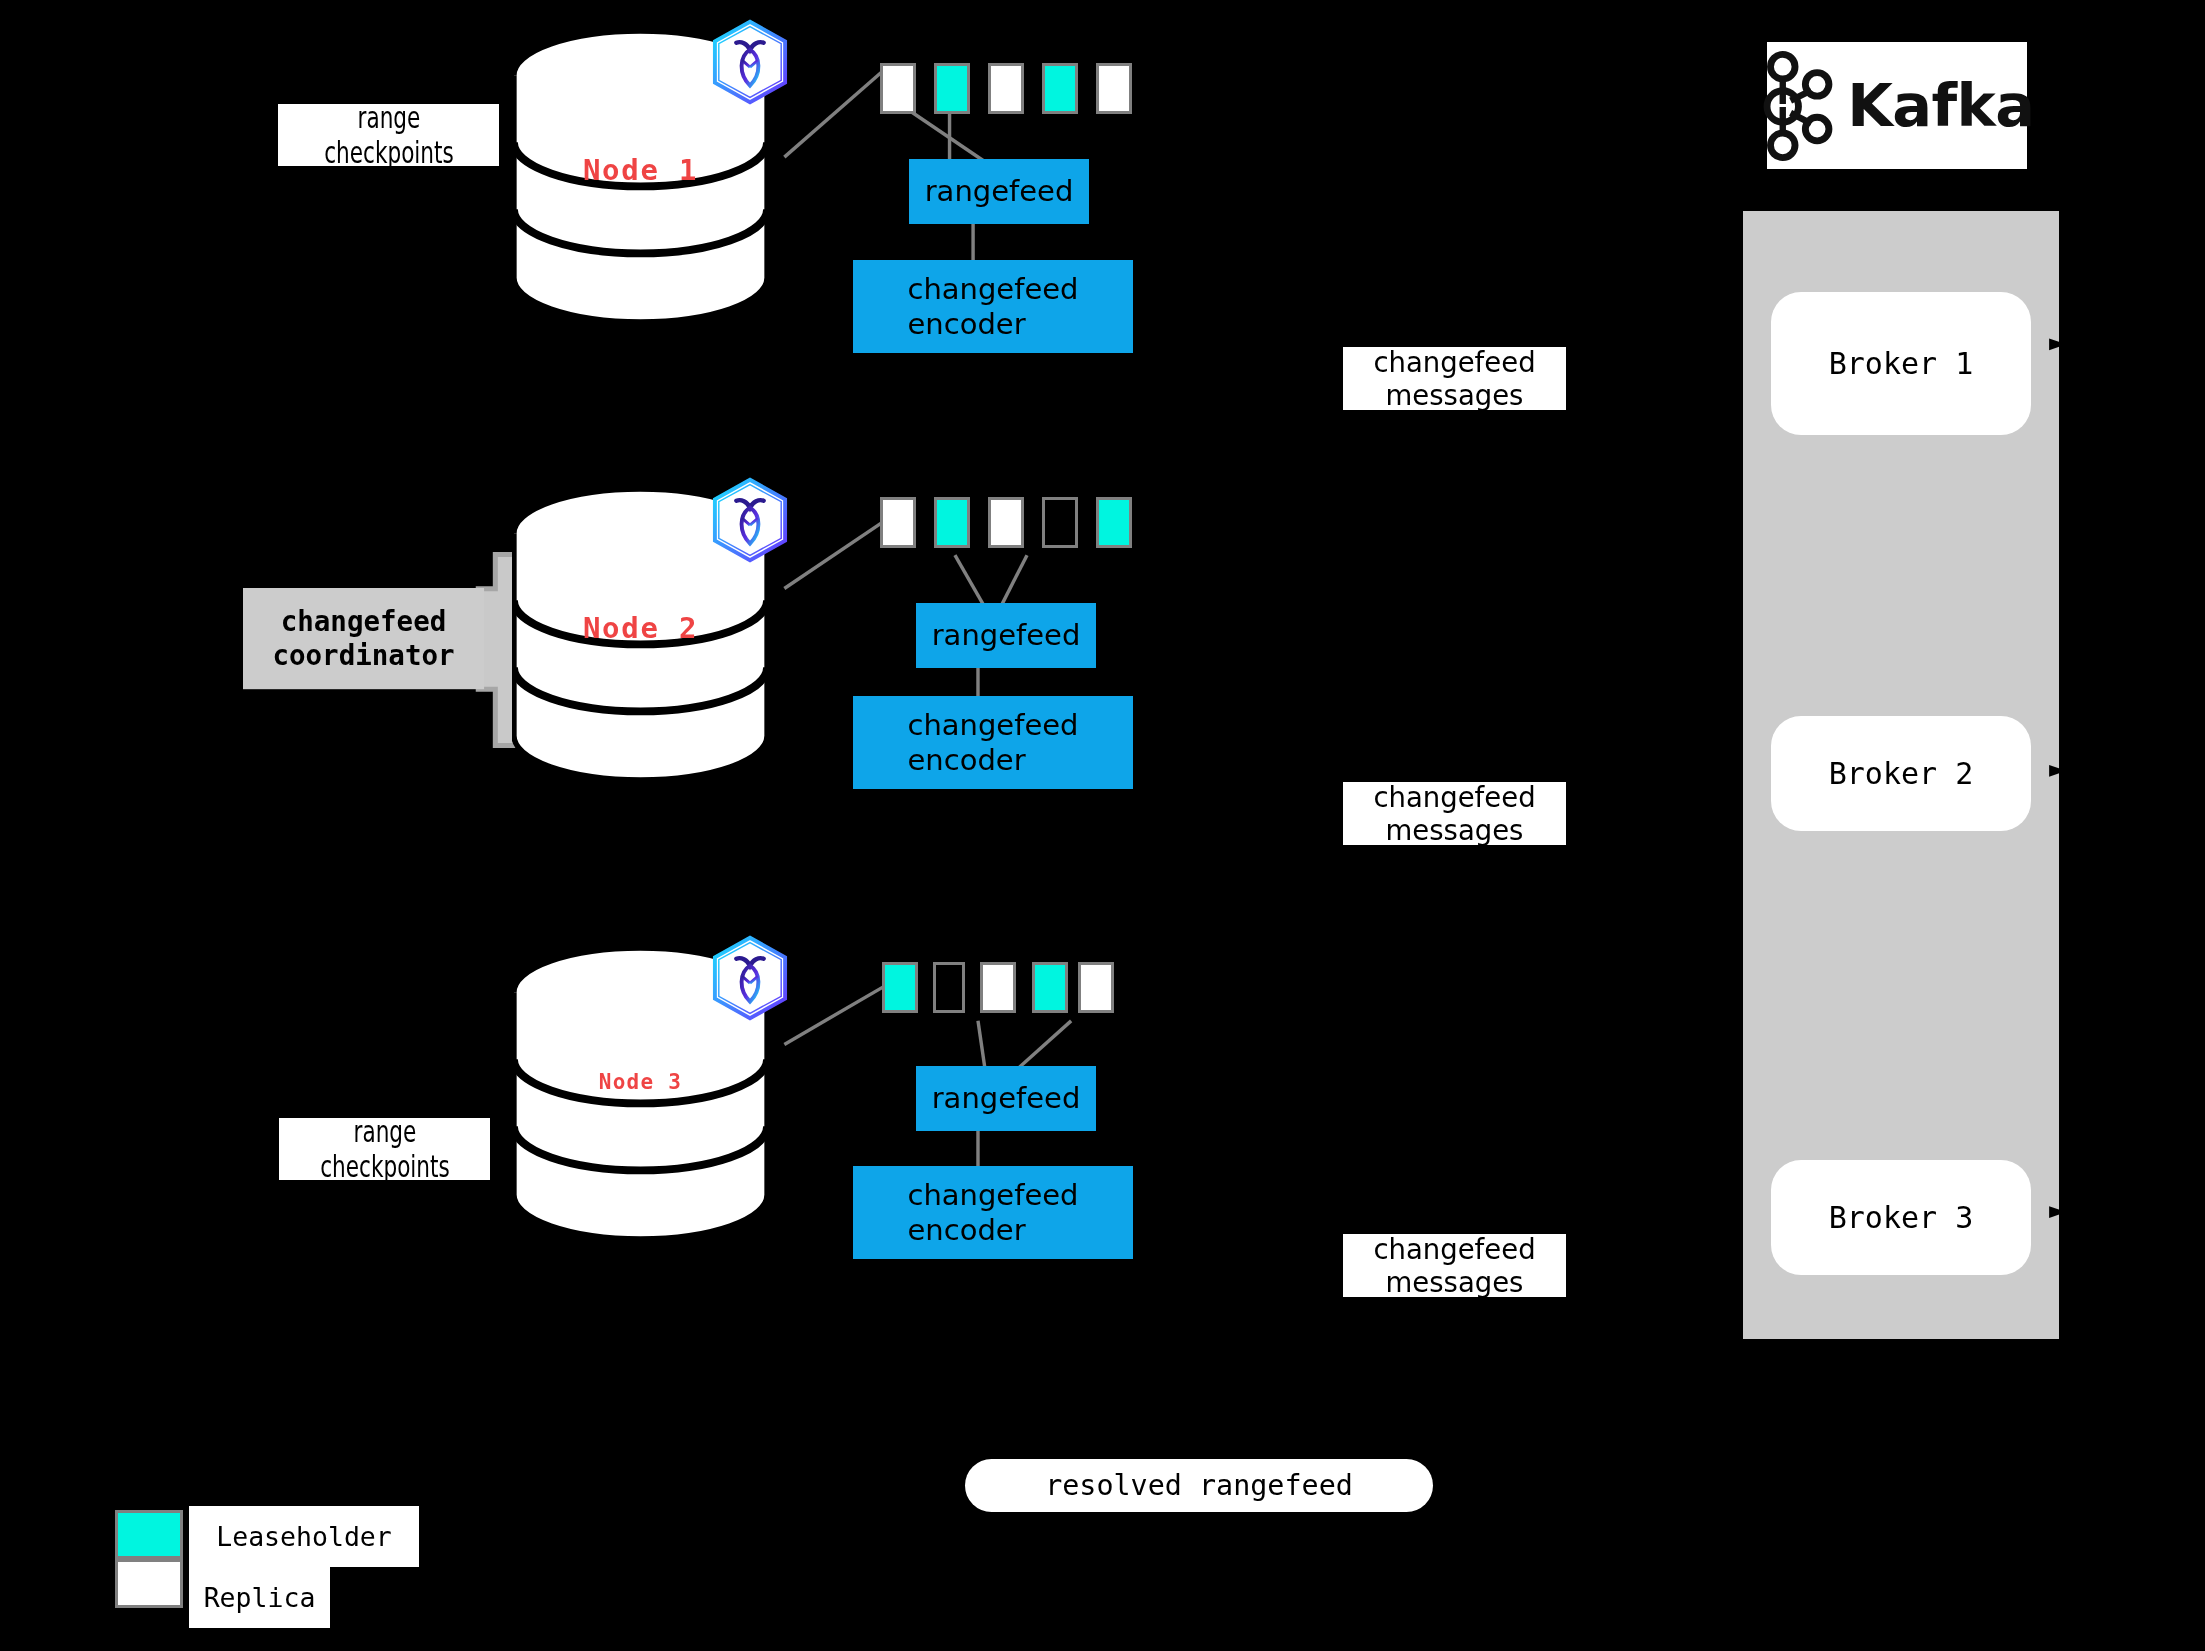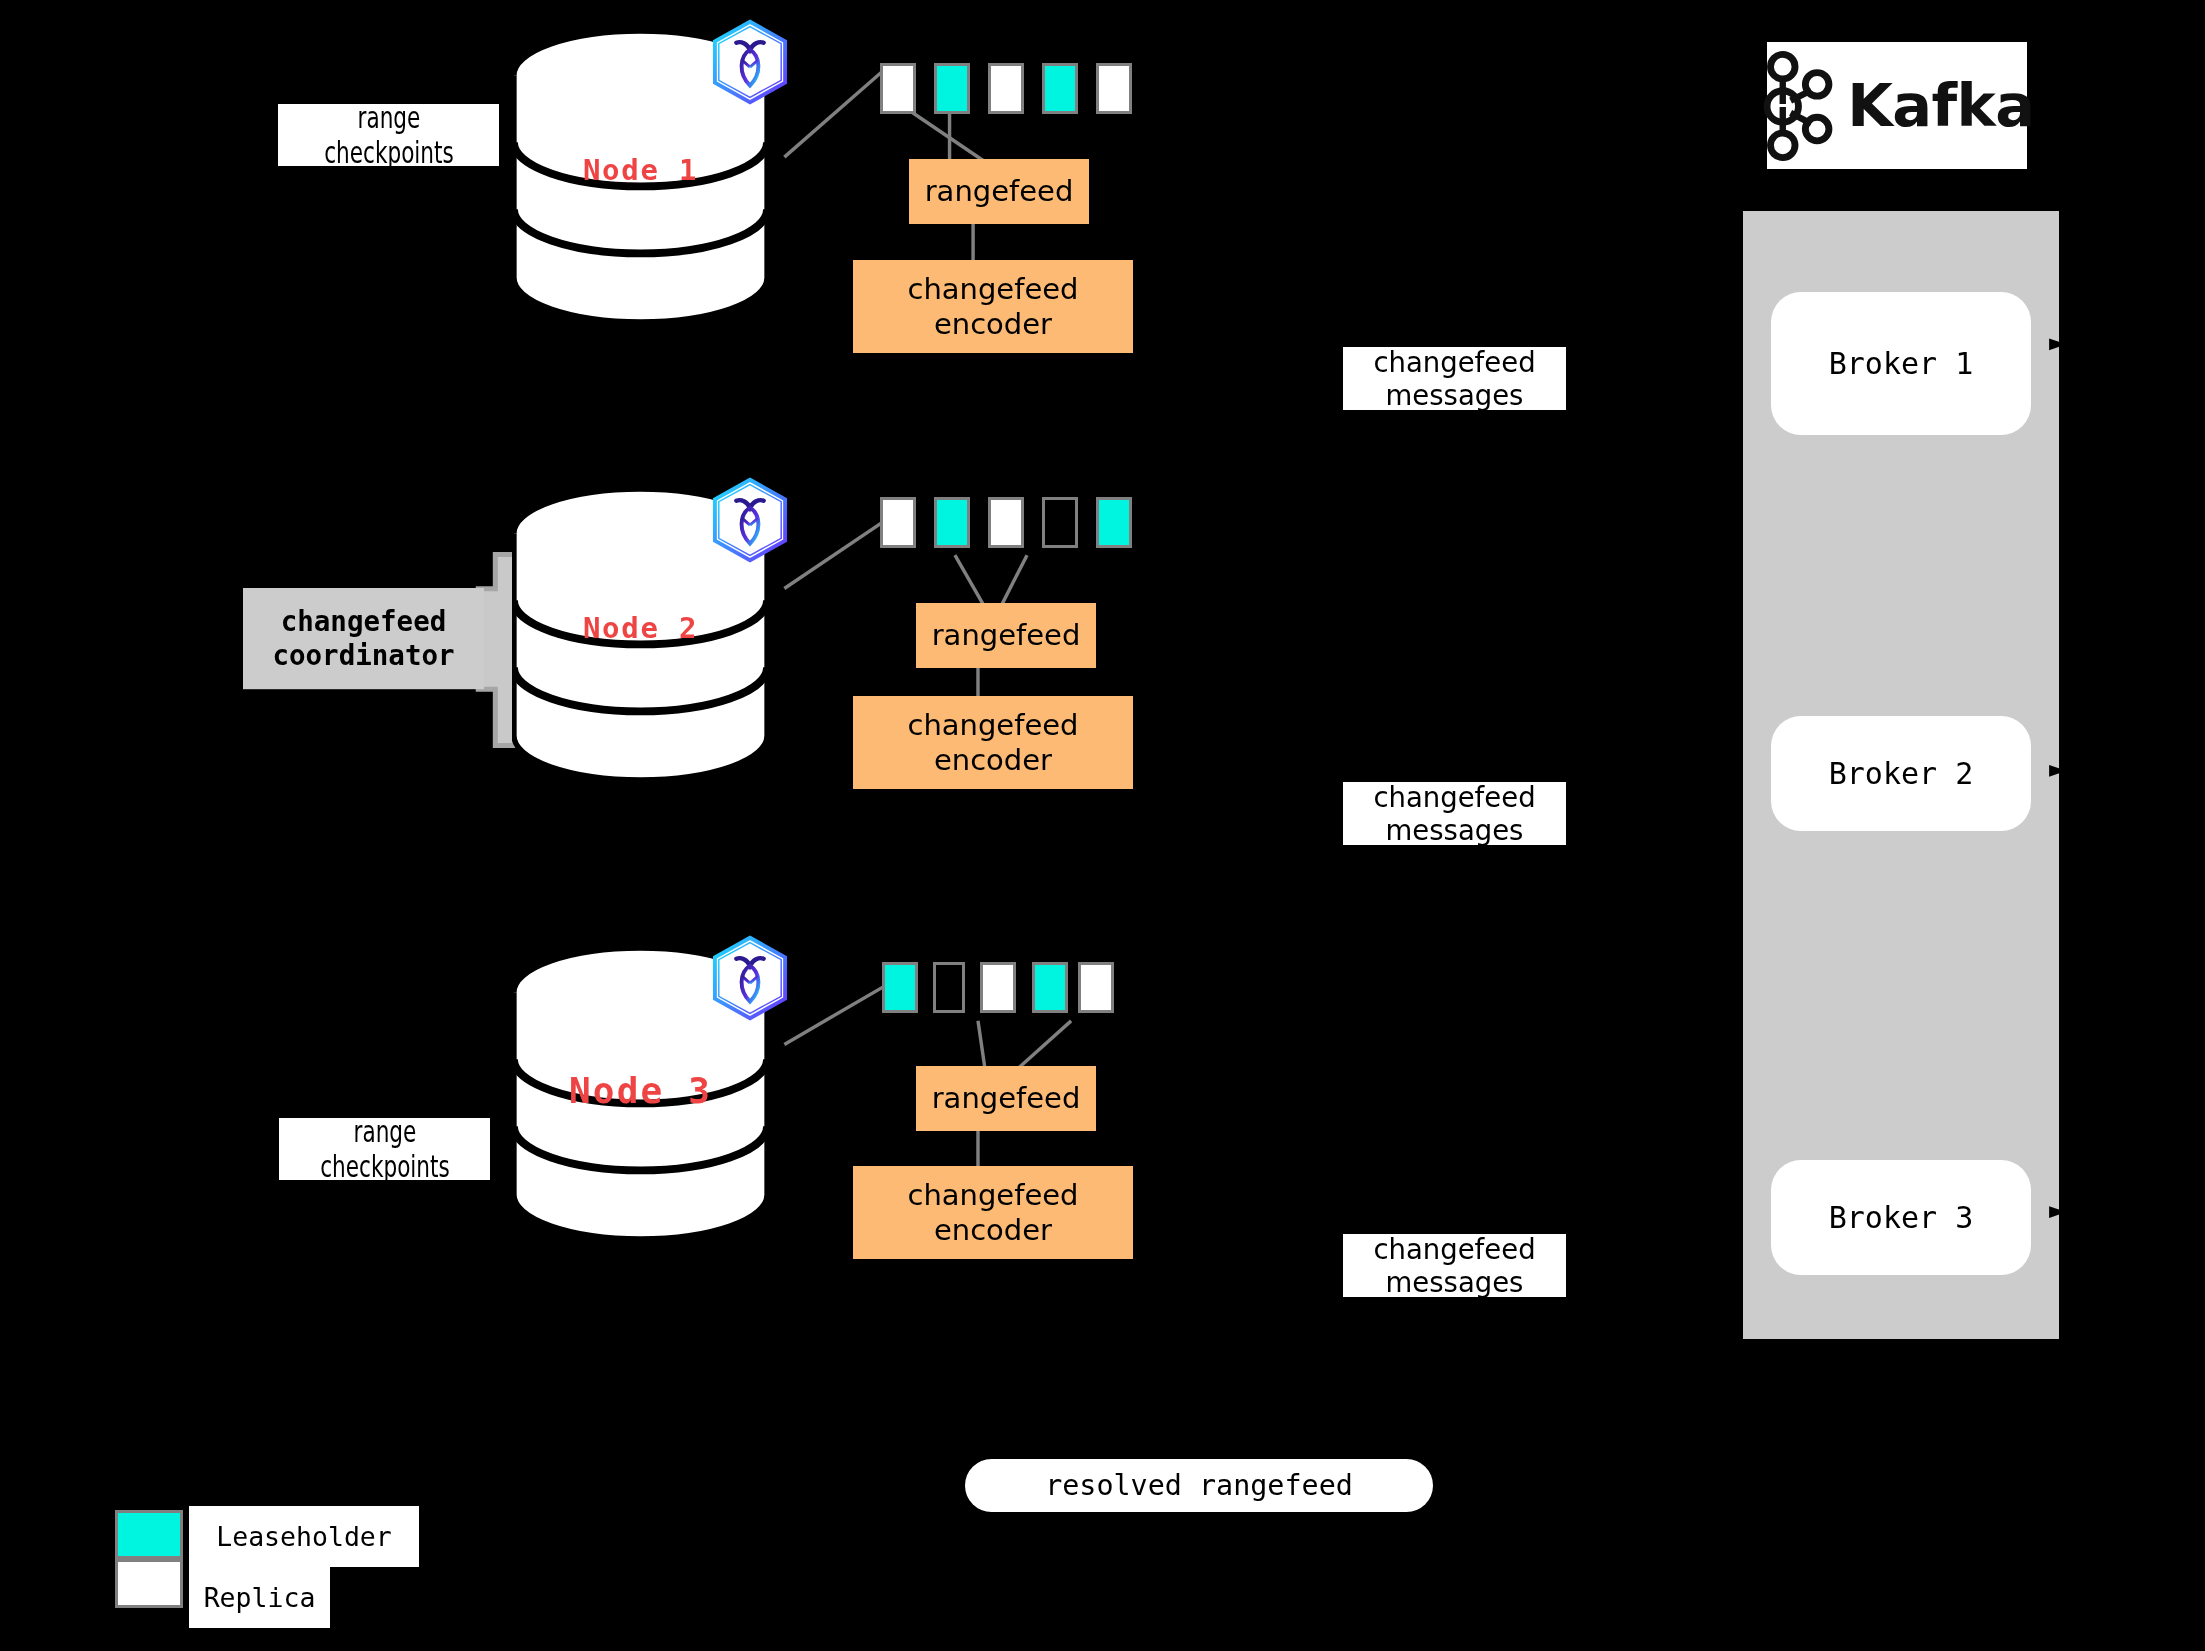--- a/index.html
+++ b/index.html
@@ -33,26 +33,26 @@
   .whitechip span { display: block; white-space: pre-line; }
 
   .chip-cond span {
     font-family: "DejaVu Sans Condensed", "DejaVu Sans", sans-serif;
     transform: scaleX(0.80);
     transform-origin: center center;
   }
 
   
   .graybox {
-    background: #fdba74;
-    color: #000000;
-    display: flex;
-    align-items: center;
-    justify-content: center;
-    text-align: center;
+    background: #0ea5e9;
+    color: #000000;
+    display: flex;
+    align-items: center;
+    justify-content: center;
+    text-align: left;
     line-height: 1.2;
     font-family: "DejaVu Sans", sans-serif;
   }
   .graybox span { white-space: pre-line; display: block; }
 
   
   .rangecell {
     box-sizing: border-box;
     border: 3.4px solid #808080;
   }
@@ -290,21 +290,21 @@
 checkpoints</span>
   </div>
 
   <div class="cyl" style="left:512px; top:944px; width:257px; height:299px;">
     <svg viewBox="0 0 525 610" width="257" height="299">
       <ellipse cx="262" cy="98" rx="258" ry="90" fill="#ffffff" stroke="#000000" stroke-width="11"></ellipse>
       <path d="M4 98 V512 A258 90 0 0 0 521 512 V98" fill="#ffffff" stroke="#000000" stroke-width="11"></path>
       <path d="M4 235 A258 90 0 0 0 521 235" fill="none" stroke="#000000" stroke-width="16"></path>
       <path d="M4 372 A258 90 0 0 0 521 372" fill="none" stroke="#000000" stroke-width="16"></path>
     </svg>
-    <div class="nodelabel" style="top:126px; font-size:36px;">Node 3</div>
+    <div class="nodelabel" style="top:126px; font-size:21px;">Node 3</div>
   </div>
 
   <div class="abs" style="left:711px; top:935px; width:78px; height:86px;">
     <svg viewBox="0 0 160 175" width="78" height="86">
       <defs>
         <linearGradient id="hexg3" x1="0" y1="0" x2="1" y2="1">
           <stop offset="0%" stop-color="#18e0ff"></stop>
             <stop offset="100%" stop-color="#6933ff"></stop>
         </linearGradient>
         <linearGradient id="bugg3" x1="0" y1="0" x2="1" y2="1">

